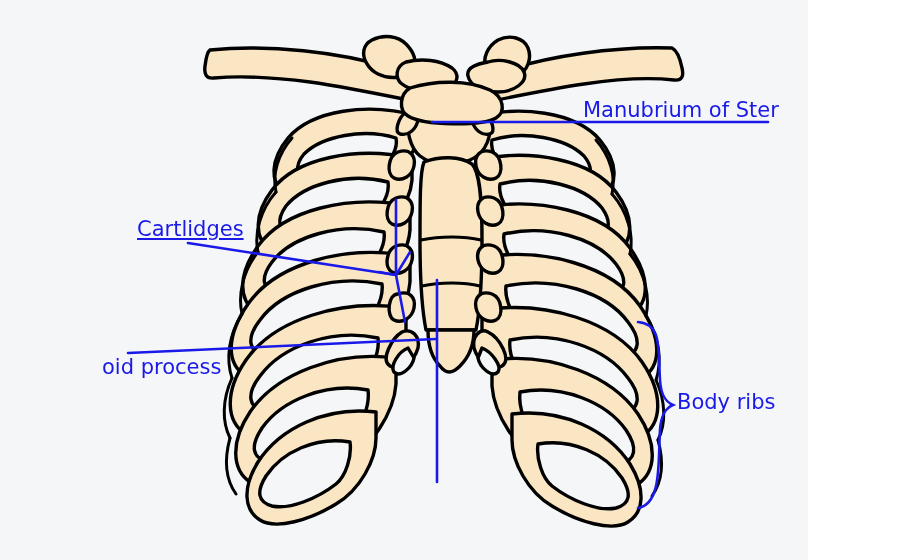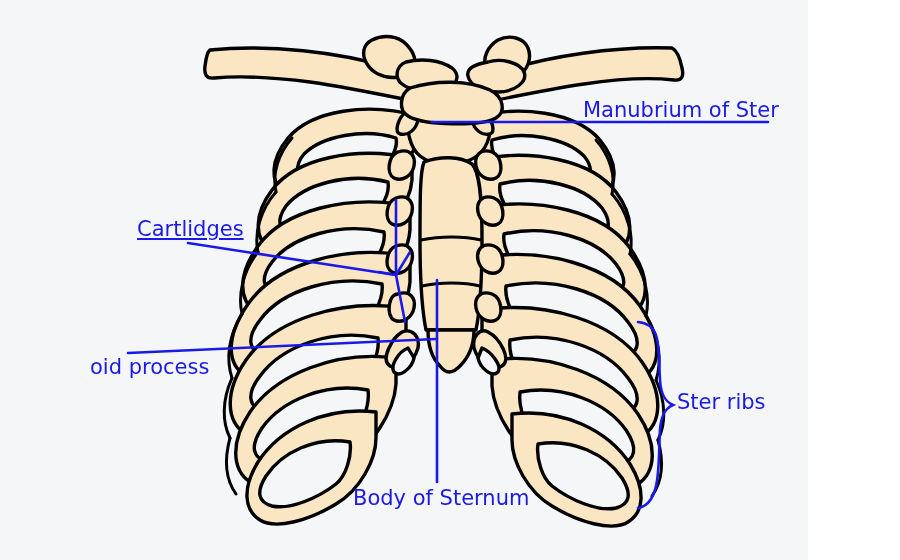--- a/index.html
+++ b/index.html
@@ -26,21 +26,21 @@
   .lbl {
     position: absolute;
     color: #1a1ae8;
     font-family: "DejaVu Sans", sans-serif;
     font-size: 21px;
     line-height: 1;
     white-space: nowrap;
   }
   #label-manubrium { left: 583px; top: 100px; }
   #label-cartlidges { left: 137px; top: 219px; text-decoration: underline; }
-  #label-xiphoid   { left: 90px;  top: 357px; }
+  #label-xiphoid   { left: 102px;  top: 357px; }
   #label-body      { left: 353px; top: 488px; }
   #label-fakeribs  { left: 677px; top: 392px; }
 </style>
 </head>
 <body>
 
 <div id="stage">
 
   <svg id="diagram" viewBox="0 0 900 560">
 
@@ -179,17 +179,16 @@
                C666,408 661,414 660,430 C658,462 662,504 638,508"></path>
     </g>
   </svg>
 
   <div class="lbl" id="label-manubrium">Manubrium of Ster</div>
 
   <div class="lbl" id="label-cartlidges">Cartlidges</div>
 
   <div class="lbl" id="label-xiphoid">oid process</div>
 
-  <div class="lbl" id="label-body">Body of Sternum</div>
 
-  <div class="lbl" id="label-fakeribs">Ster ribs</div>
+  <div class="lbl" id="label-fakeribs">Body ribs</div>
 
 </div>
 
 </body></html>

